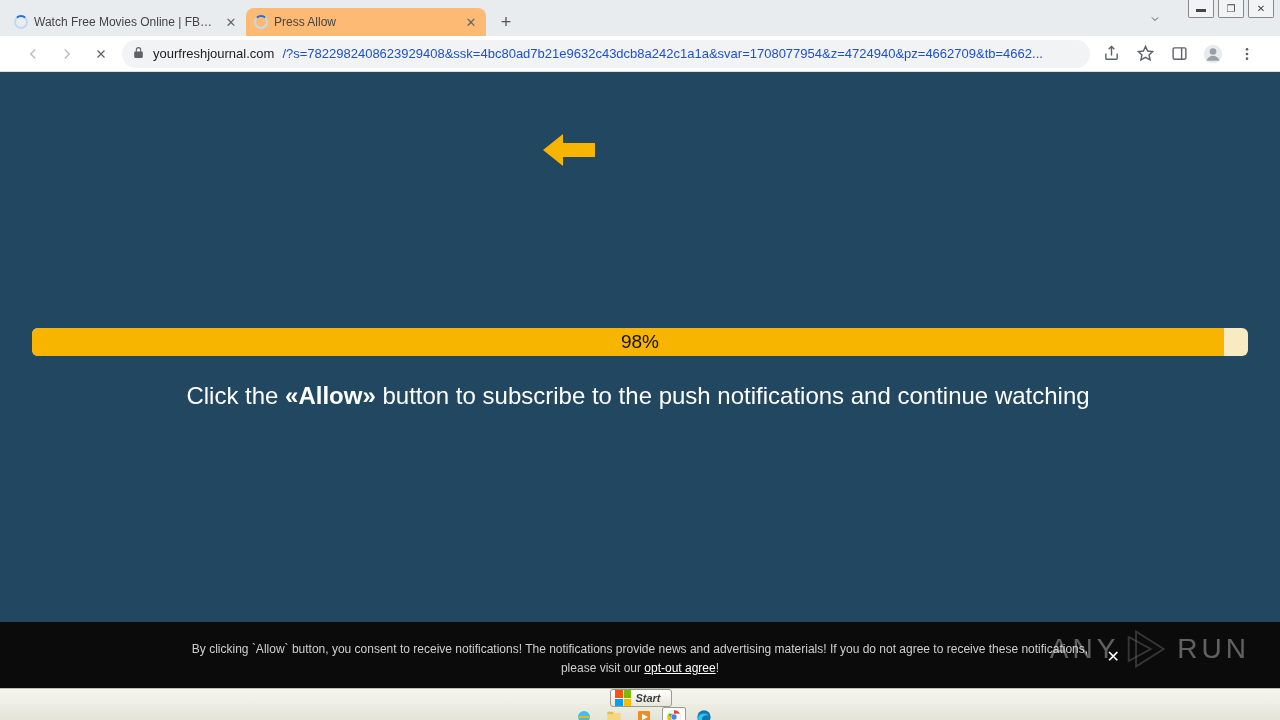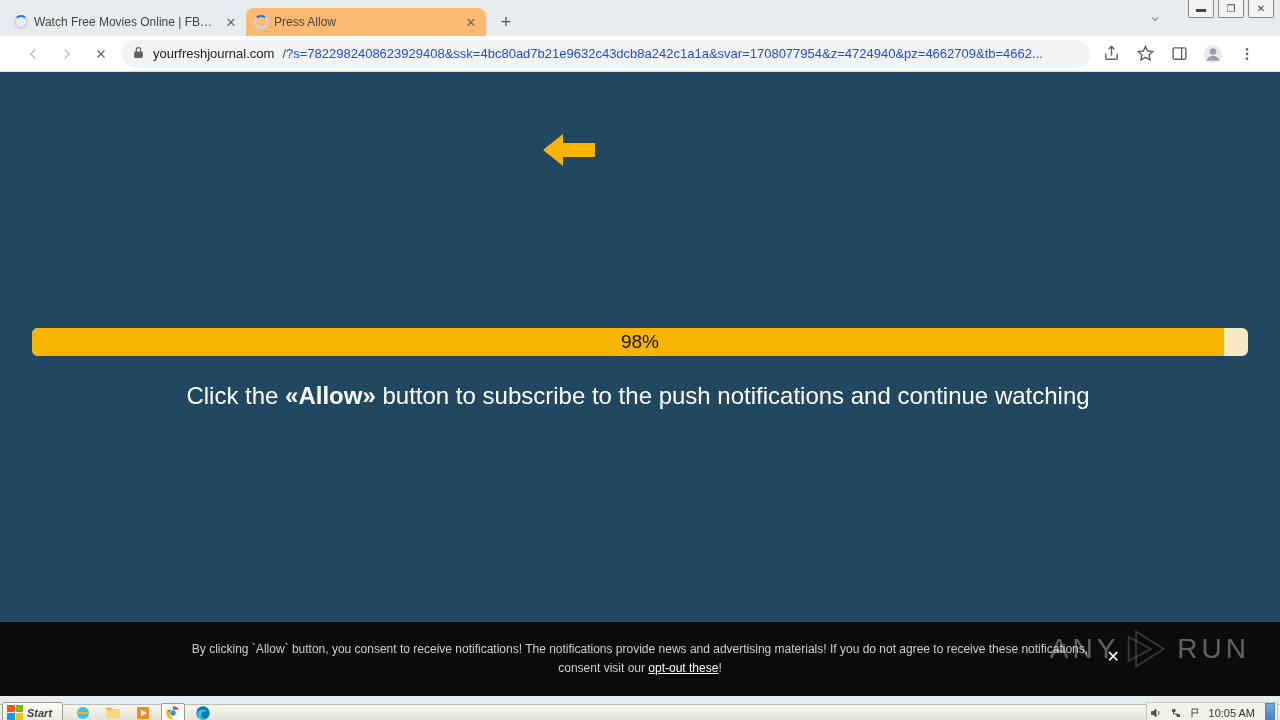--- a/index.html
+++ b/index.html
@@ -43,21 +43,21 @@
 
 .consent { position: absolute; bottom: 0; left: 0; right: 0; height: 74px; background: #0b0b0b; color: #cfcfcf; font-size: 12px; display: flex; flex-direction: column; align-items: center; justify-content: center; padding: 0 160px; text-align: center; line-height: 1.6; }
 .consent a { color: #fff; text-decoration: underline; }
 .consent .dismiss { position: absolute; right: 160px; top: 22px; color: #fff; font-size: 16px; }
 
 
 .watermark { position: absolute; right: 30px; bottom: 24px; display: flex; align-items: center; gap: 6px; color: rgba(255,255,255,0.35); font-size: 28px; letter-spacing: 4px; font-weight: 300; font-family: "Segoe UI", sans-serif; }
 .watermark svg { opacity: 0.35; }
 
 
-.taskbar { position: absolute; bottom: 0; left: 0; right: 0; height: 16px; background: linear-gradient(#f6f6ef,#e4e4d8); border-top: 1px solid #bfbfb5; display: flex; align-items: center; font-size: 11px; }
+.taskbar { position: absolute; bottom: 0; left: 0; right: 0; height: 32px; background: linear-gradient(#f6f6ef,#e4e4d8); border-top: 1px solid #bfbfb5; display: flex; align-items: center; font-size: 11px; flex-direction: column; }
 .start { height: 22px; padding: 0 10px 0 4px; margin-left: 2px; display: flex; align-items: center; gap: 4px; border: 1px solid #9c9c8c; border-radius: 3px; background: linear-gradient(#fff,#e6e6da); font-weight: bold; font-style: italic; color: #3f3f3f; }
 .start .flag { width: 16px; height: 16px; display:grid; grid-template-columns:1fr 1fr; grid-template-rows:1fr 1fr; gap:1px; }
 .start .flag span:nth-child(1){background:#f65314;} .start .flag span:nth-child(2){background:#7cbb00;} .start .flag span:nth-child(3){background:#00a1f1;} .start .flag span:nth-child(4){background:#ffbb00;}
 .tb-apps { display: flex; align-items: center; gap: 6px; margin-left: 8px; }
 .tb-app { width: 24px; height: 20px; display: flex; align-items: center; justify-content: center; border-radius: 2px; }
 .tb-app.active { border: 1px solid #9c9c8c; background: #fff; }
 .tray { margin-left: auto; display: flex; align-items: center; gap: 6px; padding: 0 2px; height: 22px; border: 1px solid #c8c8bb; background: #f2f2e8; margin-right: 2px; }
 .tray .clock { font-size: 11px; color: #333; }
 .tray-icon { width: 14px; height: 14px; display:flex; align-items:center; justify-content:center; color:#555; }
 .desktop-peek { width:10px; height:20px; background: linear-gradient(#6fa8e6,#3d7ac7); border:1px solid #5b86b7; margin-left:4px; }
@@ -160,21 +160,21 @@
     <div class="progress-bar"></div>
     <div class="progress-label">98%</div>
   </div>
   <div class="instruction">
     <span>Click the </span><b>«Allow»</b><span> button to subscribe to the push notifications and continue watching</span>
   </div>
 
   <div class="consent">
     <div>By clicking `Allow` button, you consent to receive notifications! The notifications provide news and advertising materials! If you do not agree to receive these notifications,</div>
     <div>
-      <span>consent visit our </span><a href="#">opt-out these</a><span>!</span>
+      <span>please visit our </span><a href="#">opt-out agree</a><span>!</span>
     </div>
     <div class="dismiss">✕</div>
   </div>
 
   <div class="watermark">
     <span>ANY</span>
     <svg width="46" height="46" viewBox="0 0 50 50" fill="none" stroke="rgba(255,255,255,0.5)" stroke-width="2">
         <polygon points="12,6 42,25 12,44"></polygon>
         <polygon points="4,12 28,25 4,38"></polygon>
       </svg>

